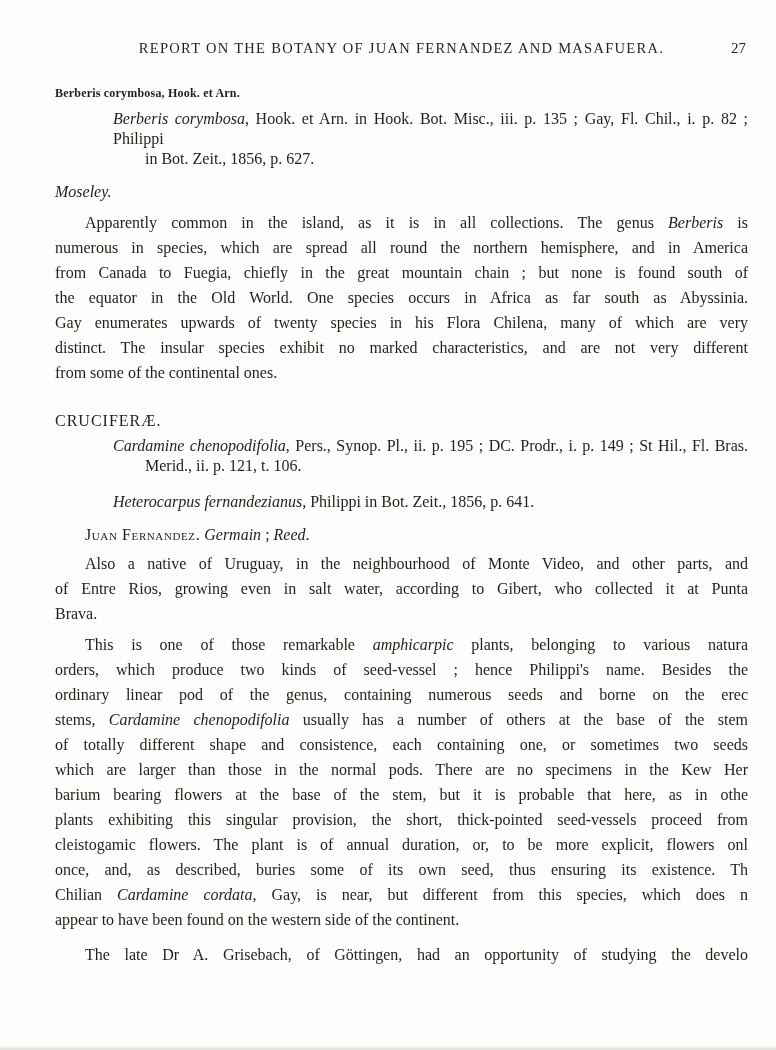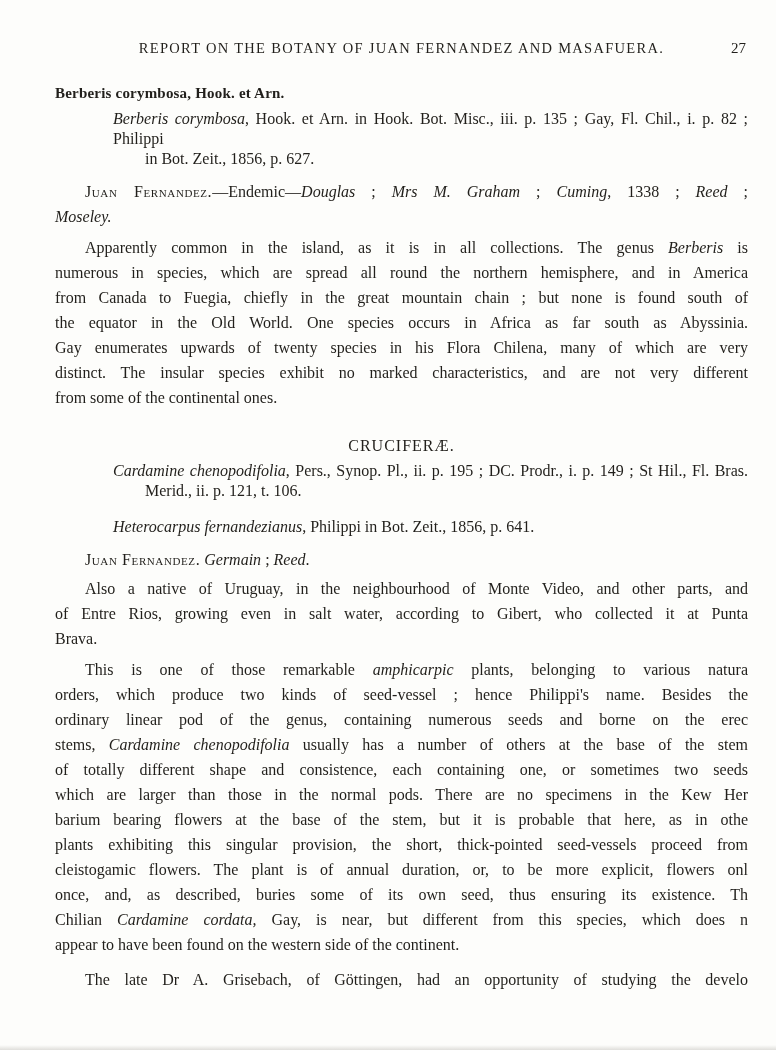--- a/index.html
+++ b/index.html
@@ -35,21 +35,21 @@
     right: 2px;
     bottom: 0;
     font-weight: normal;
     font-size: 15px;
     letter-spacing: 0;
   }
 
   
   .sp-heading {
     margin: 24px 0 0 0;
-    font-size: 15px;
+    font-size: 12px;
     font-weight: 700;
     line-height: 22px;
     letter-spacing: 0.2px;
   }
   .sp-heading.second { margin-top: 16px; }
 
   
   .cit {
     margin-top: 5px;
     font-size: 16px;
@@ -67,21 +67,21 @@
   .records { margin-top: 10px; }
   .records .first { text-indent: 30px; }
   .para { margin-top: 6px; }
   .para.p2 { margin-top: 4px; font-family: Liberation Serif, serif; }
   .para.p4 { margin-top: 10px; }
   .para .first { text-indent: 30px; }
 
   
   .family-heading {
     margin: 26px 0 0 0;
-    text-align: center;
+    text-align: left;
     font-size: 16px;
     font-weight: 400;
     letter-spacing: 1px;
     line-height: 20px;
   }
 
   
   .tl { min-height: 1em; }
   .just {
     text-align: justify;
@@ -109,21 +109,20 @@
     <span class="page-num">27</span>
   </header>
 
   <section class="entry">
     <h2 class="sp-heading">Berberis corymbosa, Hook. et Arn.</h2>
     <div class="cit">
         <div class="tl first just"><span class="s-i">Berberis corymbosa</span><span>, Hook. et Arn. in Hook. Bot. Misc., iii. p. 135 ; Gay, Fl. Chil., i. p. 82 ; Philippi</span></div>
         <div class="tl cont lastline"><span>in Bot. Zeit., 1856, p. 627.</span></div>
       </div>
     <div class="body records">
-        <div class="tl first just"><span class="s-sc">Juan Fernandez.</span><span>—Endemic—</span><span class="s-i">Douglas</span><span> ; </span><span class="s-i">Mrs M. Graham</span><span> ; </span><span class="s-i">Cuming</span><span>, 1338 ; </span><span class="s-i">Reed</span><span> ;</span></div>
         <div class="tl cont lastline"><span class="s-i">Moseley.</span></div>
       </div>
     <div class="body para">
         <div class="tl first just"><span>Apparently common in the island, as it is in all collections. The genus </span><span class="s-i">Berberis</span><span> is</span></div>
         <div class="tl cont just"><span>numerous in species, which are spread all round the northern hemisphere, and in America</span></div>
         <div class="tl cont just"><span>from Canada to Fuegia, chiefly in the great mountain chain ; but none is found south of</span></div>
         <div class="tl cont just"><span>the equator in the Old World. One species occurs in Africa as far south as Abyssinia.</span></div>
         <div class="tl cont just"><span>Gay enumerates upwards of twenty species in his Flora Chilena, many of which are very</span></div>
         <div class="tl cont just"><span>distinct. The insular species exhibit no marked characteristics, and are not very different</span></div>
         <div class="tl cont lastline"><span>from some of the continental ones.</span></div>

